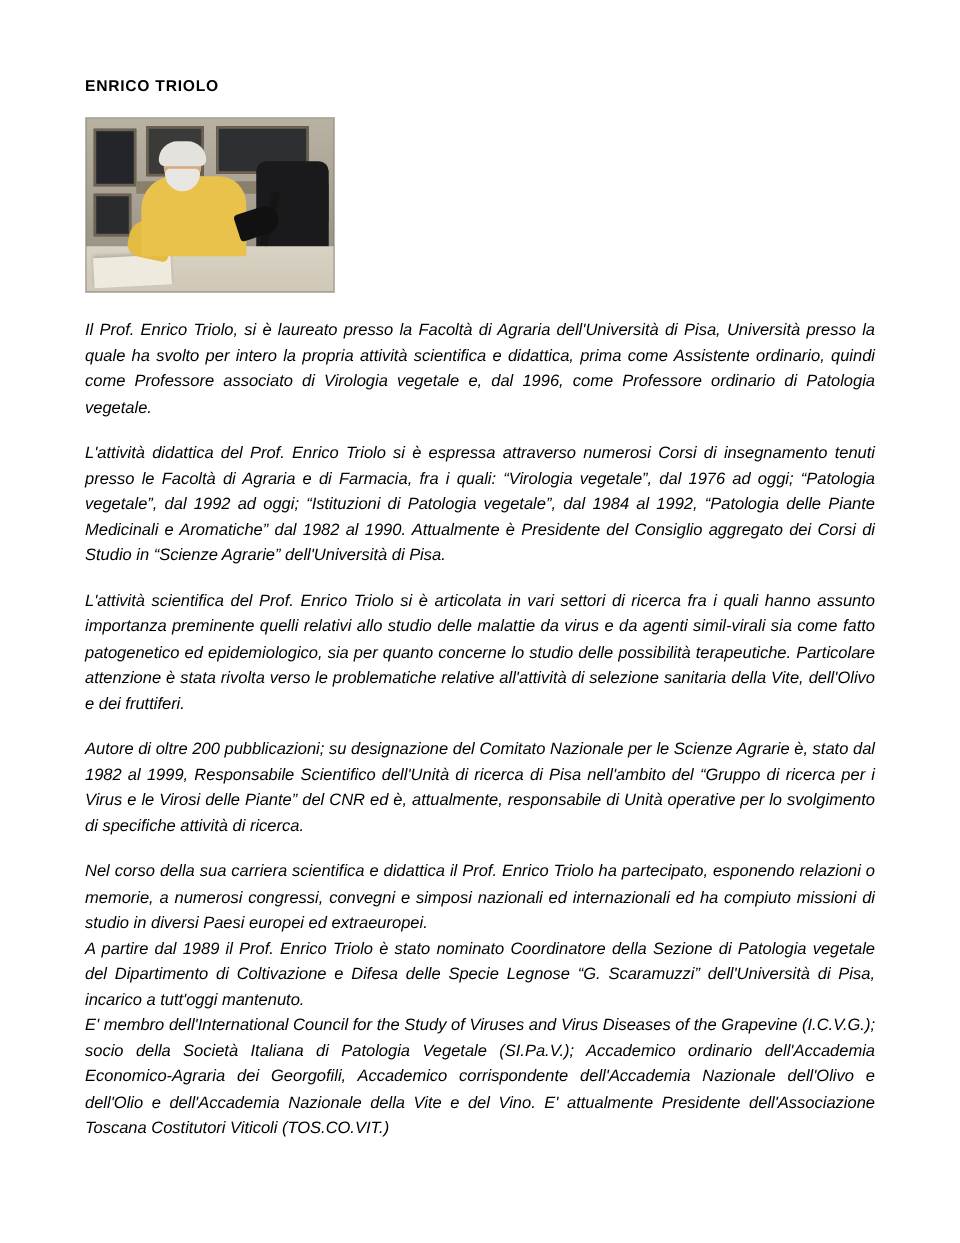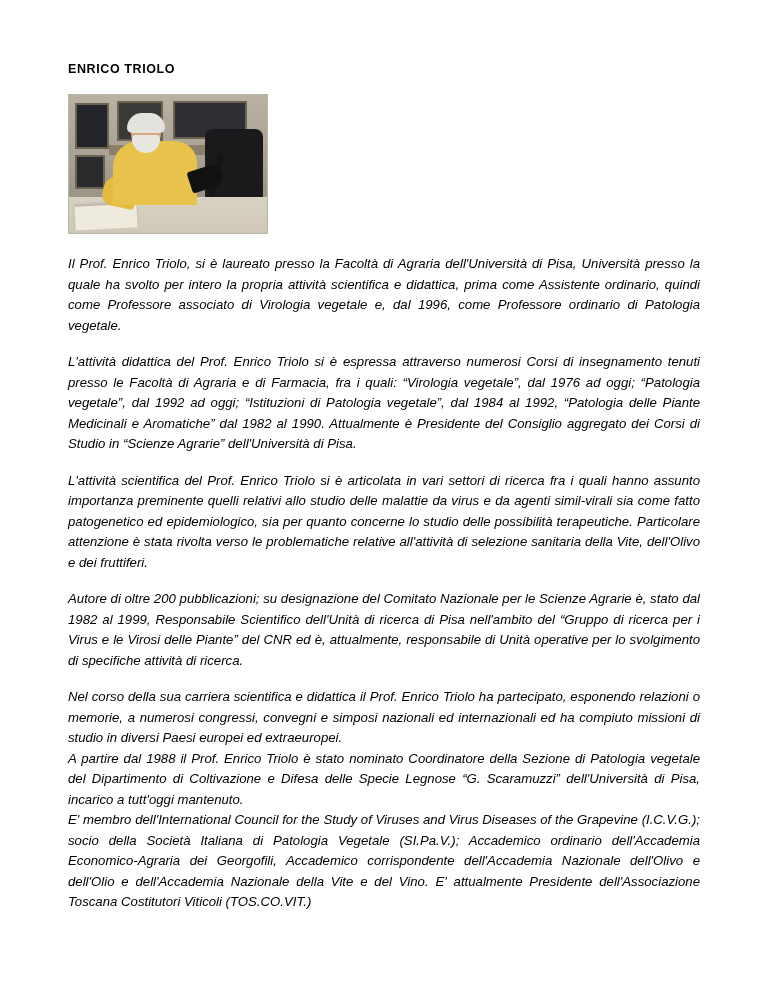--- a/index.html
+++ b/index.html
@@ -148,16 +148,16 @@
     <div class="ph-hair"></div>
     <div class="ph-lamp-arm"></div>
     <div class="ph-lamp-head"></div>
   </div>
 
   <p class="para">Il Prof. Enrico Triolo, si è laureato presso la Facoltà di Agraria dell'Università di Pisa, Università presso la quale ha svolto per intero la propria attività scientifica e didattica, prima come Assistente ordinario, quindi come Professore associato di Virologia vegetale e, dal 1996, come Professore ordinario di Patologia vegetale.</p>
   <p class="para">L'attività didattica del Prof. Enrico Triolo si è espressa attraverso numerosi Corsi di insegnamento tenuti presso le Facoltà di Agraria e di Farmacia, fra i quali: “Virologia vegetale”, dal 1976 ad oggi; “Patologia vegetale”, dal 1992 ad oggi; “Istituzioni di Patologia vegetale”, dal 1984 al 1992, “Patologia delle Piante Medicinali e Aromatiche” dal 1982 al 1990. Attualmente è Presidente del Consiglio aggregato dei Corsi di Studio in “Scienze Agrarie” dell'Università di Pisa.</p>
   <p class="para">L'attività scientifica del Prof. Enrico Triolo si è articolata in vari settori di ricerca fra i quali hanno assunto importanza preminente quelli relativi allo studio delle malattie da virus e da agenti simil-virali sia come fatto patogenetico ed epidemiologico, sia per quanto concerne lo studio delle possibilità terapeutiche. Particolare attenzione è stata rivolta verso le problematiche relative all'attività di selezione sanitaria della Vite, dell'Olivo e dei fruttiferi.</p>
   <p class="para">Autore di oltre 200 pubblicazioni; su designazione del Comitato Nazionale per le Scienze Agrarie è, stato dal 1982 al 1999, Responsabile Scientifico dell'Unità di ricerca di Pisa nell'ambito del “Gruppo di ricerca per i Virus e le Virosi delle Piante” del CNR ed è, attualmente, responsabile di Unità operative  per lo svolgimento di specifiche attività di ricerca.</p>
   <p class="para tight">Nel corso della sua carriera scientifica e didattica il Prof. Enrico Triolo ha partecipato, esponendo relazioni o memorie, a numerosi congressi, convegni e simposi nazionali ed internazionali ed ha compiuto missioni di studio in diversi Paesi europei ed extraeuropei.</p>
-  <p class="para tight">A partire dal 1988 il Prof. Enrico Triolo è stato nominato Coordinatore della Sezione di Patologia vegetale del Dipartimento di Coltivazione e Difesa delle Specie Legnose “G. Scaramuzzi” dell'Università di Pisa, incarico a tutt'oggi mantenuto.</p>
+  <p class="para tight">A partire dal 1989 il Prof. Enrico Triolo è stato nominato Coordinatore della Sezione di Patologia vegetale del Dipartimento di Coltivazione e Difesa delle Specie Legnose “G. Scaramuzzi” dell'Università di Pisa, incarico a tutt'oggi mantenuto.</p>
   <p class="para tight">E' membro dell'International Council for the Study of Viruses and Virus Diseases of the Grapevine (I.C.V.G.); socio della Società Italiana di Patologia Vegetale (SI.Pa.V.); Accademico ordinario dell'Accademia Economico-Agraria dei Georgofili, Accademico corrispondente dell'Accademia Nazionale dell'Olivo e dell'Olio e dell'Accademia Nazionale della Vite e del Vino. E' attualmente Presidente dell'Associazione Toscana Costitutori Viticoli (TOS.CO.VIT.)</p>
 
 </div>
 
 </body></html>

